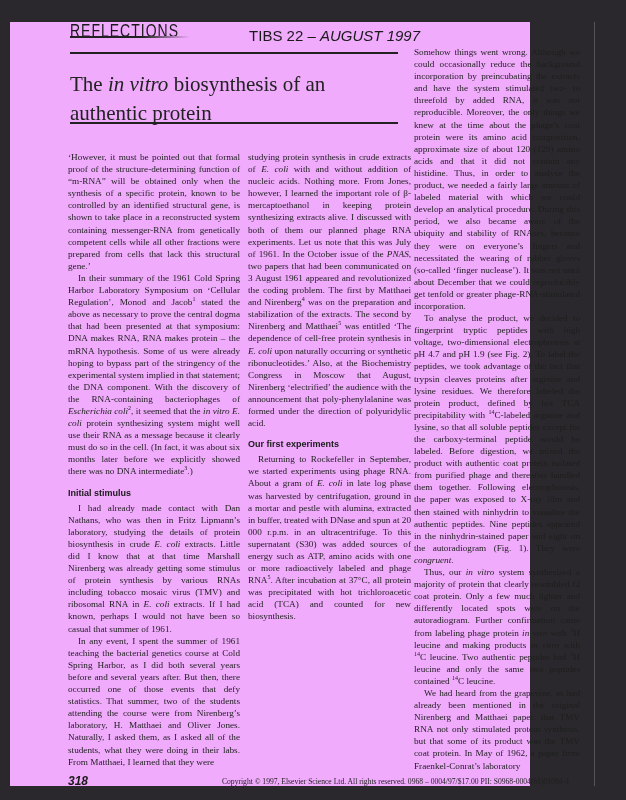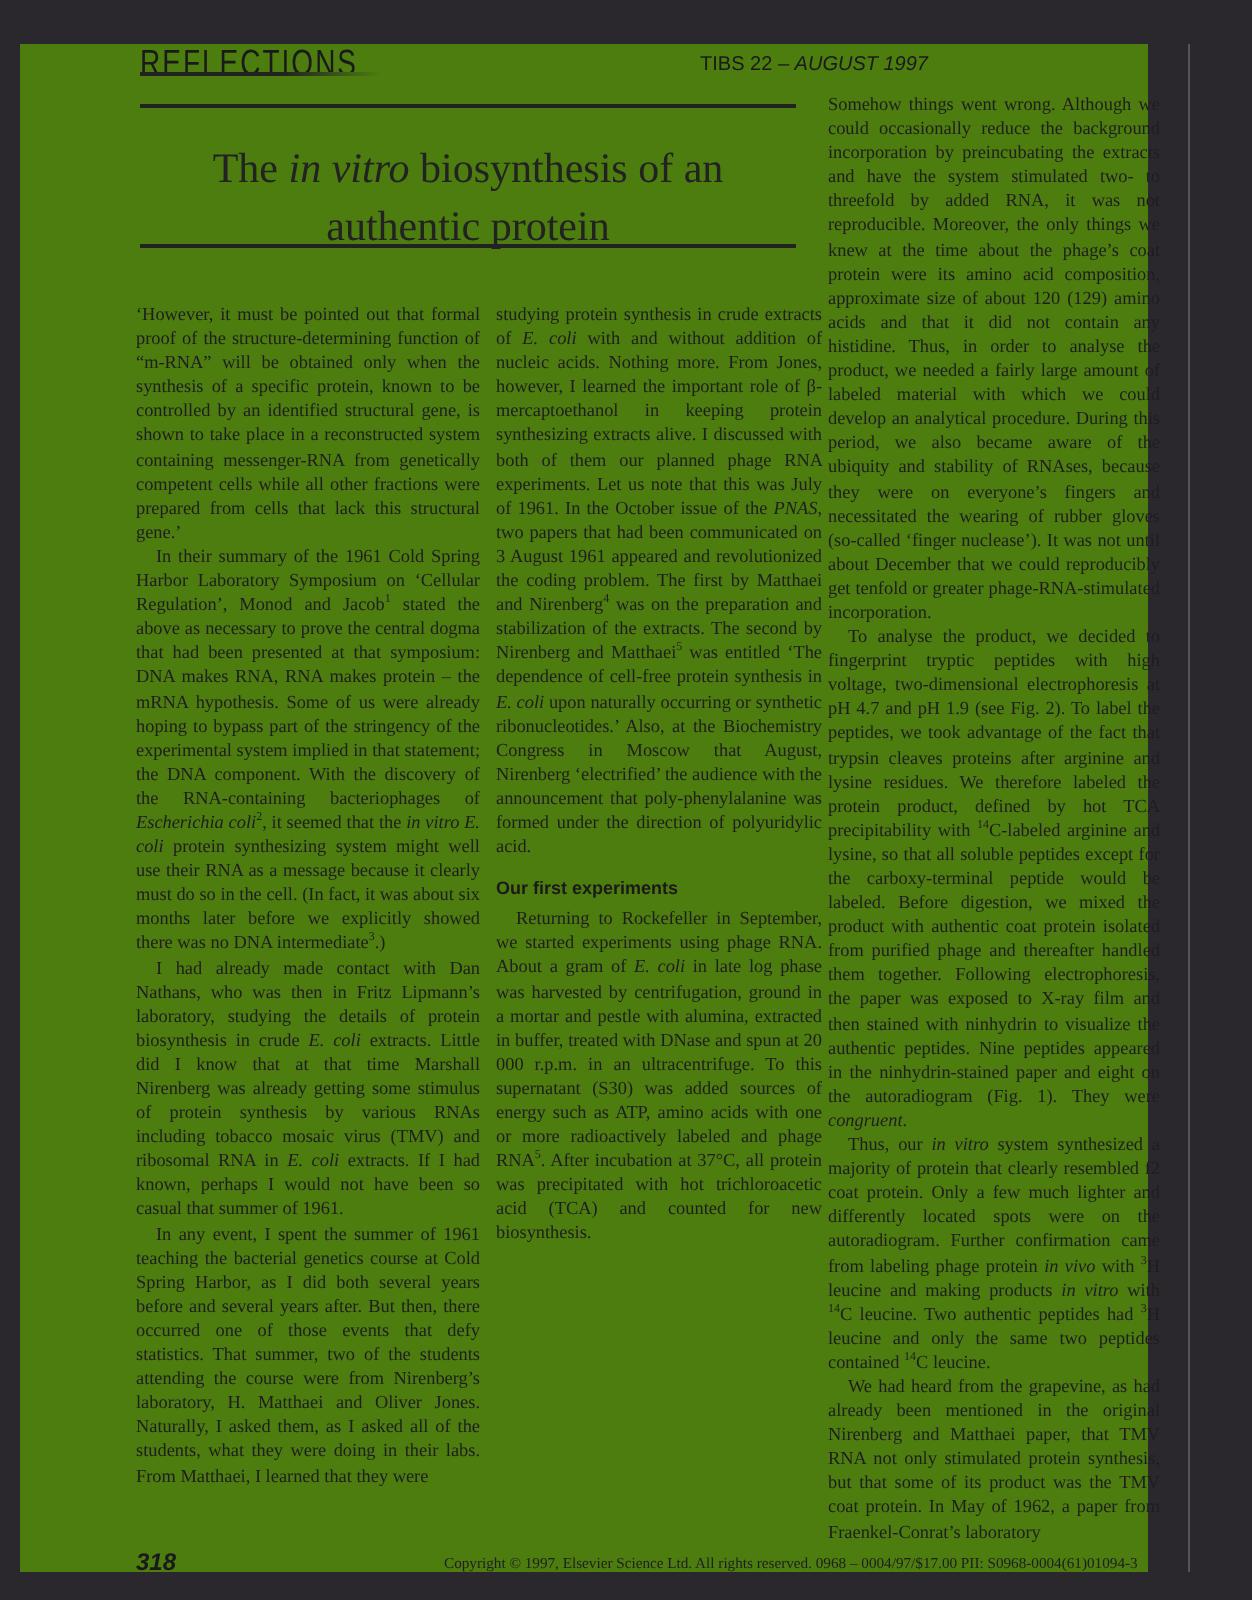--- a/index.html
+++ b/index.html
@@ -2,44 +2,44 @@
 <html><head>
 <meta charset="utf-8">
 <style>
   html, body { margin:0; padding:0; }
   body {
     width:626px; height:800px; position:relative; overflow:hidden;
     background:#2a282c;
     font-family:"Liberation Serif", "DejaVu Serif", serif;
   }
   .page {
-    position:absolute; left:10px; top:22px; width:564px; height:764px;
-    background:#4d7c0f;
+    position:absolute; left:10px; top:22px; width:520px; height:764px;
+    background:#f0abfc;
   }
   .edge {
     position:absolute; left:594px; top:22px; width:1px; height:764px;
     background:#555;
   }
   .running-head {
     position:absolute; left:60px; top:14px; font-family:"Liberation Sans", sans-serif;
     font-size:14px; letter-spacing:1px; color:#1a1a1a; transform:scaleY(1.3);
     transform-origin:left bottom; height:12px; overflow:hidden; top:2px;
   }
   .running-rule {
     position:absolute; left:60px; top:14px; width:120px; height:2px;
     background:linear-gradient(90deg,#222 60%, rgba(0,0,0,0));
   }
   .journal {
     position:absolute; right:110px; top:5px; font-family:"Liberation Sans", sans-serif;
-    font-size:10px; color:#1a1a1a; white-space:nowrap;
+    font-size:15px; color:#1a1a1a; white-space:nowrap;
   }
   .journal i { font-style:italic; }
   .title-rule { position:absolute; left:60px; width:328px; height:2px; background:#222; }
   .title {
-    position:absolute; left:60px; top:34px; width:328px; text-align:center;
+    position:absolute; left:60px; top:34px; width:328px; 
     font-size:21px; line-height:29px; color:#222; font-weight:normal;
   }
   .col {
     position:absolute; top:0; font-size:9.2px; line-height:12.1px; color:#1e1e1e;
     text-align:justify; hyphens:manual;
   }
   .col p { margin:0; text-indent:10px; }
   .col p.noindent { text-indent:0; }
   .col h3 {
     font-family:"Liberation Sans", sans-serif; font-size:9px; font-weight:bold;
@@ -65,20 +65,21 @@
   <div class="running-rule"></div>
   <div class="journal"><span>TIBS 22 – </span><i>AUGUST 1997</i></div>
 
   <div class="title-rule" style="top:30px"></div>
   <h1 class="title"><span>The </span><i>in vitro</i><span> biosynthesis of an authentic protein</span></h1>
   <div class="title-rule" style="top:100px"></div>
 
   <div class="col col1">
     <p class="noindent">‘However, it must be pointed out that formal proof of the structure-determining function of “m-RNA” will be obtained only when the synthesis of a specific protein, known to be controlled by an identified structural gene, is shown to take place in a reconstructed system containing messenger-RNA from genetically competent cells while all other fractions were prepared from cells that lack this structural gene.’</p>
     <p><span>In their summary of the 1961 Cold Spring Harbor Laboratory Symposium on ‘Cellular Regulation’, Monod and Jacob</span><sup>1</sup><span> stated the above as necessary to prove the central dogma that had been presented at that symposium: DNA makes RNA, RNA makes protein – the mRNA hypothesis. Some of us were already hoping to bypass part of the stringency of the experimental system implied in that statement; the DNA component. With the discovery of the RNA-containing bacteriophages of </span><i>Escherichia coli</i><sup>2</sup><span>, it seemed that the </span><i>in vitro E. coli</i><span> protein synthesizing system might well use their RNA as a message because it clearly must do so in the cell. (In fact, it was about six months later before we explicitly showed there was no DNA intermediate</span><sup>3</sup><span>.)</span></p>
+    <h3>Initial stimulus</h3>
     <p><span>I had already made contact with Dan Nathans, who was then in Fritz Lipmann’s laboratory, studying the details of protein biosynthesis in crude </span><i>E. coli</i><span> extracts. Little did I know that at that time Marshall Nirenberg was already getting some stimulus of protein synthesis by various RNAs including tobacco mosaic virus (TMV) and ribosomal RNA in </span><i>E. coli</i><span> extracts. If I had known, perhaps I would not have been so casual that summer of 1961.</span></p>
     <p id="p4"><span>In any event, I spent the summer of 1961 teaching the bacterial genetics course at Cold Spring Harbor, as I did both several years before and several years after. But then, there occurred one of those events that defy statistics. That summer, two of the students attending the course were from Nirenberg’s laboratory, H. Matthaei and Oliver Jones. Naturally, I asked them, as I asked all of the students, what they were doing in their labs. From Matthaei, I learned that they were</span></p>
   </div>
 
   <div class="col col2" id="col2">
       <p id="p4" class="noindent"><span> studying</span><span> protein</span><span> synthesis</span><span> in</span><span> crude</span><span> extracts</span><span> of</span><span> </span><i>E. coli</i><span> with</span><span> and</span><span> without</span><span> addition</span><span> of</span><span> nucleic</span><span> acids.</span><span> Nothing</span><span> more.</span><span> From</span><span> Jones,</span><span> however,</span><span> I</span><span> learned</span><span> the</span><span> important</span><span> role</span><span> of</span><span> β-mercaptoethanol</span><span> in</span><span> keeping</span><span> protein</span><span> synthesizing</span><span> extracts</span><span> alive.</span><span> I</span><span> discussed</span><span> with</span><span> both</span><span> of</span><span> them</span><span> our</span><span> planned</span><span> phage</span><span> RNA</span><span> experiments.</span><span> Let</span><span> us</span><span> note</span><span> that</span><span> this</span><span> was</span><span> July</span><span> of</span><span> 1961.</span><span> In</span><span> the</span><span> October</span><span> issue</span><span> of</span><span> the</span><span> </span><i>PNAS</i><span>,</span><span> two</span><span> papers</span><span> that</span><span> had</span><span> been</span><span> communicated</span><span> on</span><span> 3</span><span> August</span><span> 1961</span><span> appeared</span><span> and</span><span> revolutionized</span><span> the</span><span> coding</span><span> problem.</span><span> The</span><span> first</span><span> by</span><span> Matthaei</span><span> and</span><span> Nirenberg</span><sup>4</sup><span> was</span><span> on</span><span> the</span><span> preparation</span><span> and</span><span> stabilization</span><span> of</span><span> the</span><span> extracts.</span><span> The</span><span> second</span><span> by</span><span> Nirenberg</span><span> and</span><span> Matthaei</span><sup>5</sup><span> was</span><span> entitled</span><span> ‘The</span><span> dependence</span><span> of</span><span> cell-free</span><span> protein</span><span> synthesis</span><span> in</span><span> </span><i>E. coli</i><span> upon</span><span> naturally</span><span> occurring</span><span> or</span><span> synthetic</span><span> ribonucleotides.’</span><span> Also,</span><span> at</span><span> the</span><span> Biochemistry</span><span> Congress</span><span> in</span><span> Moscow</span><span> that</span><span> August,</span><span> Nirenberg</span><span> ‘electrified’</span><span> the</span><span> audience</span><span> with</span><span> the</span><span> announcement</span><span> that</span><span> poly-phenylalanine</span><span> was</span><span> formed</span><span> under</span><span> the</span><span> direction</span><span> of</span><span> polyuridylic</span><span> acid.</span></p>
       <h3>Our first experiments</h3>
       <p><span>Returning to Rockefeller in September, we started experiments using phage RNA. About a gram of </span><i>E. coli</i><span> in late log phase was harvested by centrifugation, ground in a mortar and pestle with alumina, extracted in buffer, treated with DNase and spun at 20 000 r.p.m. in an ultracentrifuge. To this supernatant (S30) was added sources of energy such as ATP, amino acids with one or more radioactively labeled and phage RNA</span><sup>5</sup><span>. After incubation at 37°C, all protein was precipitated with hot trichloroacetic acid (TCA) and counted for new biosynthesis.</span></p>
     </div>
   <div class="col col3" id="col3">

